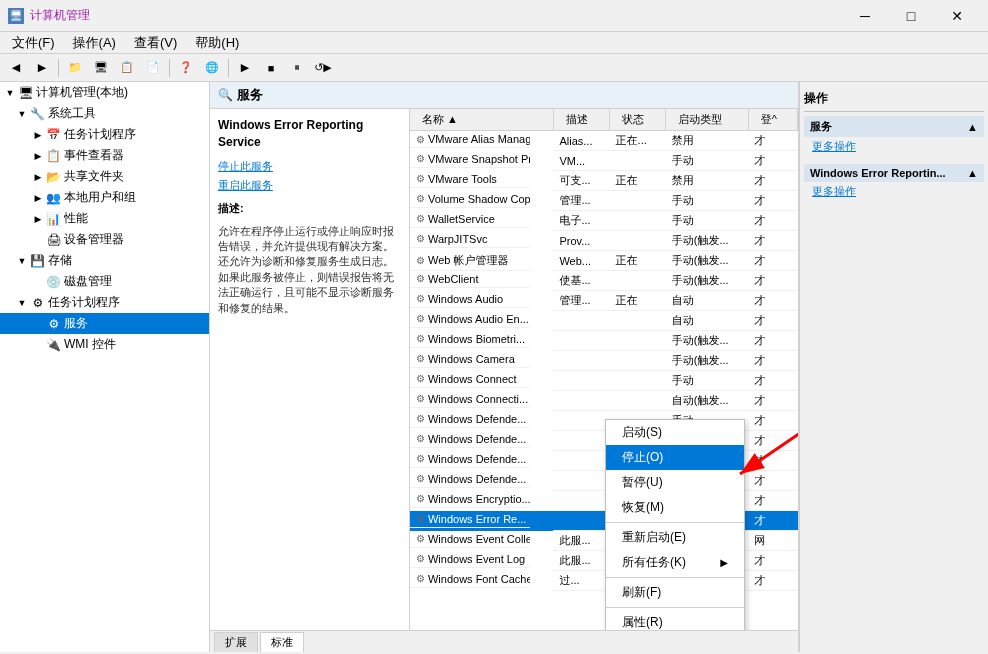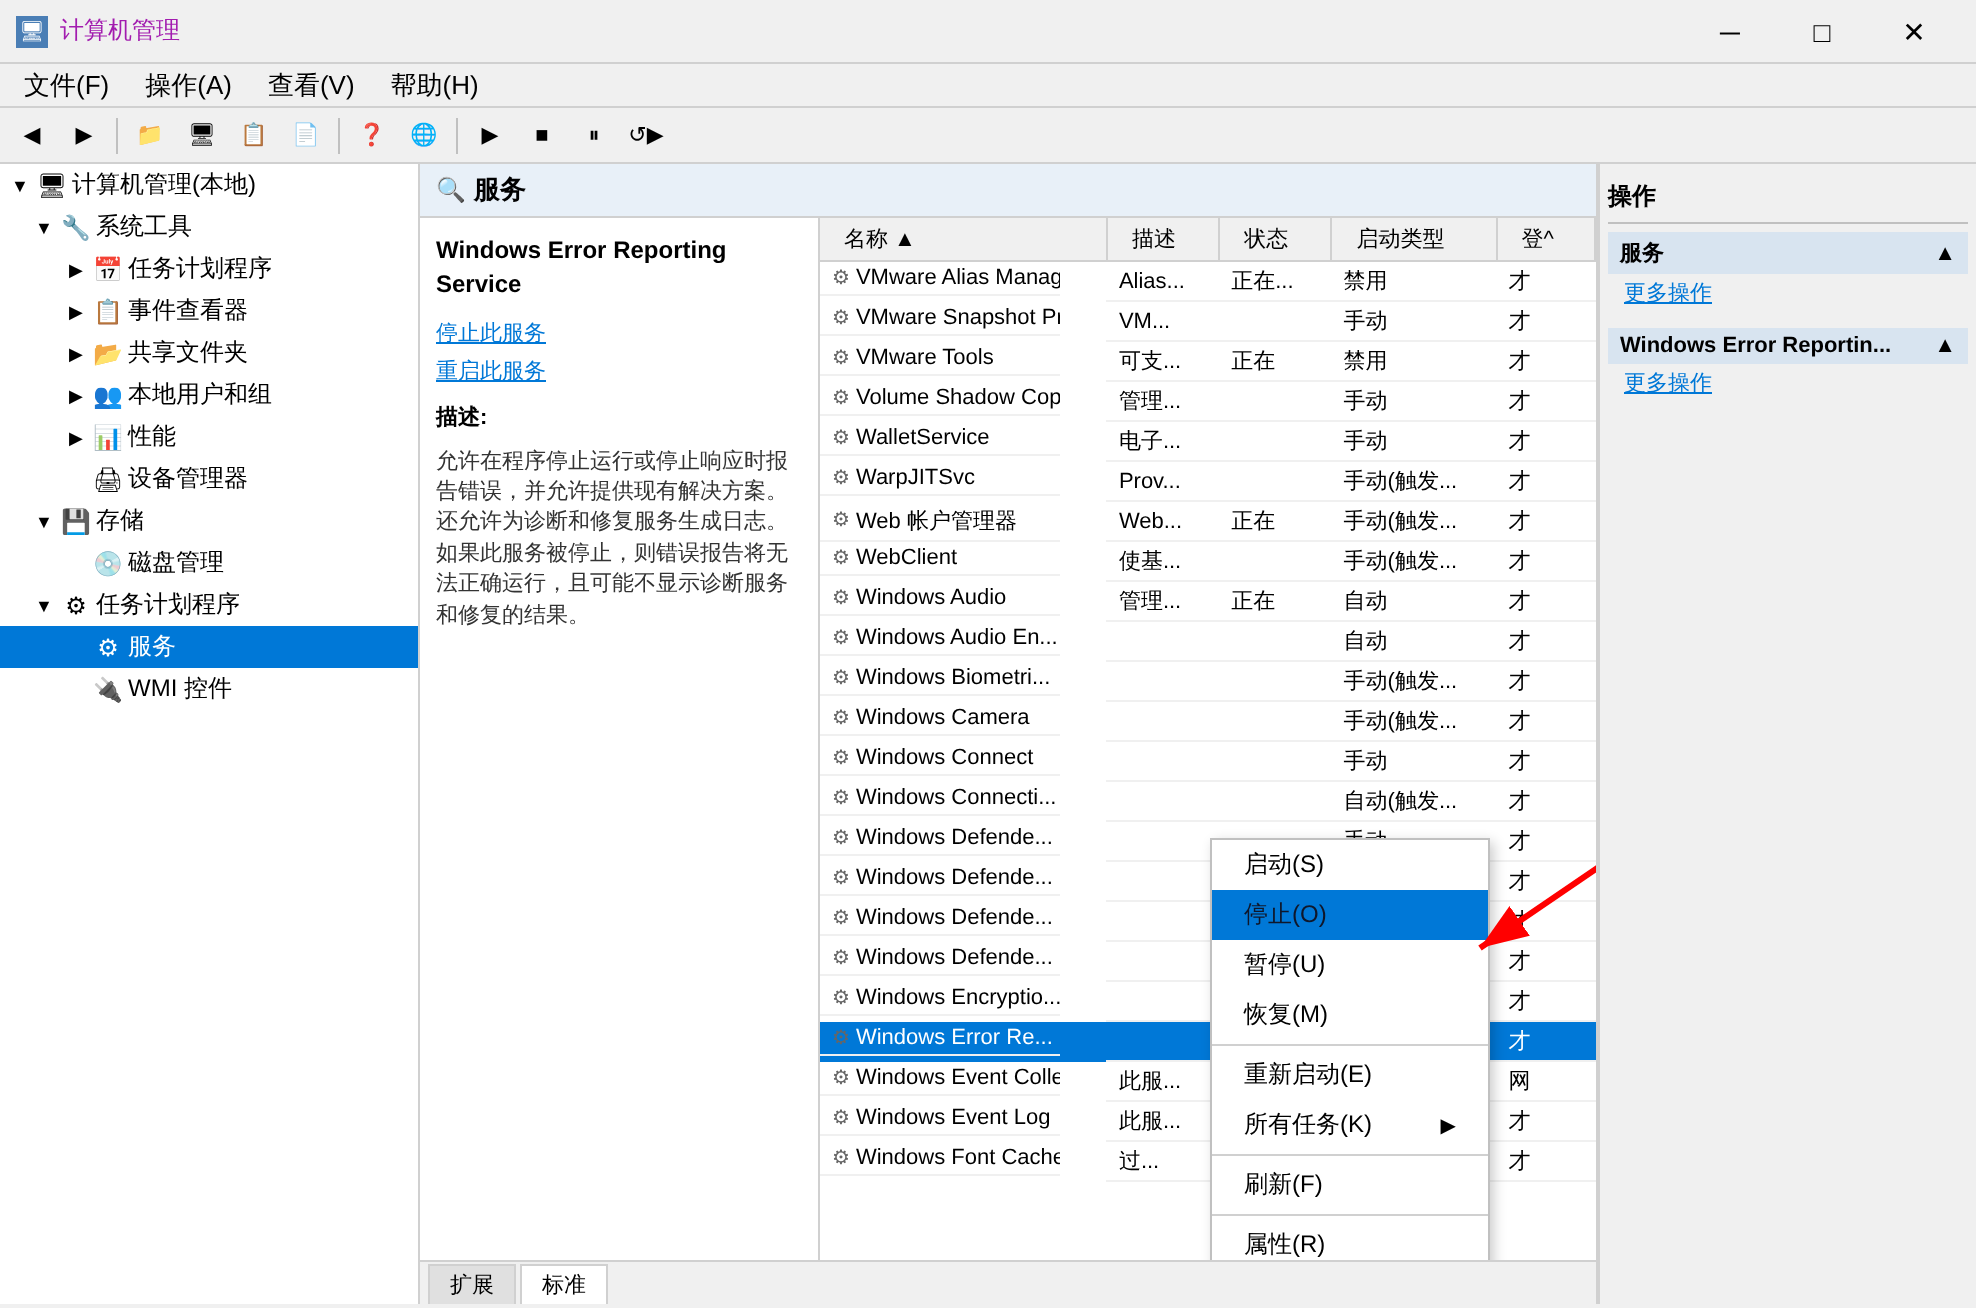--- a/index.html
+++ b/index.html
@@ -213,21 +213,21 @@
       min-width: 140px;
       font-size: 12px;
     }
     .ctx-item {
       padding: 4px 16px;
       cursor: pointer;
       display: flex;
       align-items: center;
       justify-content: space-between;
     }
-    .ctx-item.highlighted { background: #0078d7; color: #0f172a; }
+    .ctx-item.highlighted { background: #0078d7; color: #ffffff; }
     .ctx-separator { height: 1px; background: #d0d0d0; margin: 2px 0; }
     .ctx-arrow { font-size: 10px; }
 
     
     .red-arrow {
       position: absolute;
       pointer-events: none;
       z-index: 2000;
     }
   </style>

